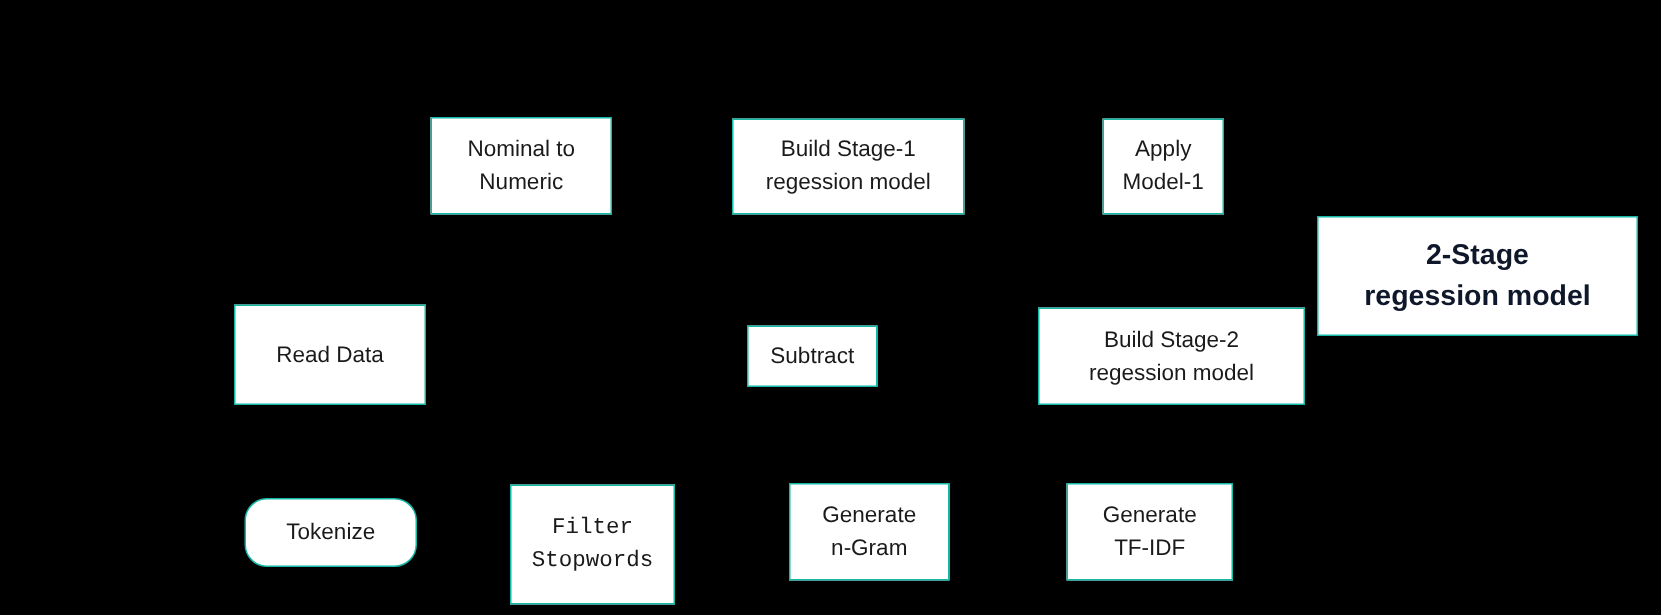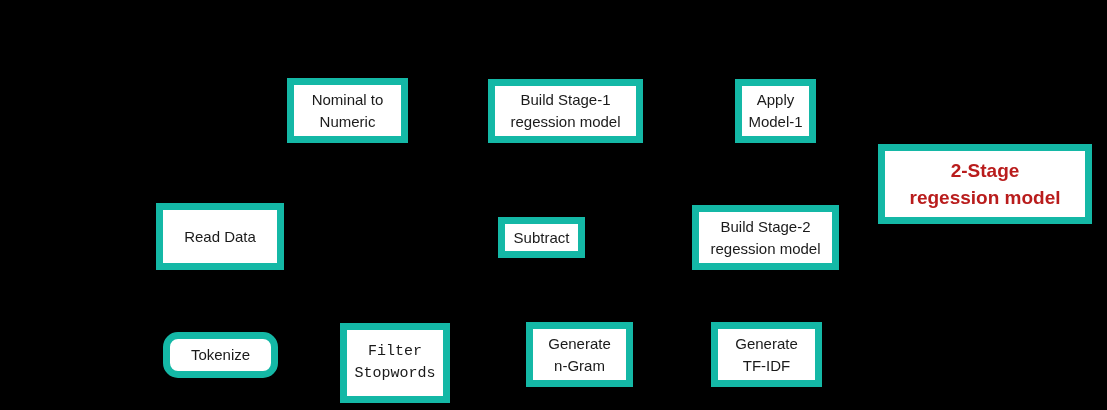--- a/index.html
+++ b/index.html
@@ -11,48 +11,48 @@
   .canvas {
     position: relative;
     width: 1107px;
     height: 410px;
     background: #000000;
     overflow: hidden;
   }
   .node {
     position: absolute;
     background: #ffffff;
-    border: 7px solid #14b8a6;
+    border: 1px solid #14b8a6;
     box-sizing: border-box;
     display: flex;
     flex-direction: column;
     align-items: center;
     justify-content: center;
     text-align: center;
     color: #1a1a1a;
     font-size: 15px;
     line-height: 22px;
   }
   .node span { display: block; white-space: nowrap; }
   .node.result {
     font-weight: bold;
     font-size: 19px;
     line-height: 27px;
-    color: #b91c1c;
+    color: #0f172a;
   }
   
   #n-read-data        { left: 156px; top: 203px; width: 128px; height: 67px; }
   #n-tokenize         { left: 163px; top: 332px; width: 115px; height: 46px; border-radius: 15px; }
   #n-nominal          { left: 287px; top:  78px; width: 121px; height: 65px; }
   #n-filter-stopwords { left: 340px; top: 323px; width: 110px; height: 80px; font-family: Liberation Mono, monospace; }
   #n-build-stage1     { left: 488px; top:  79px; width: 155px; height: 64px; }
   #n-subtract         { left: 498px; top: 217px; width:  87px; height: 41px; }
   #n-generate-ngram   { left: 526px; top: 322px; width: 107px; height: 65px; }
   #n-apply-model1     { left: 735px; top:  79px; width:  81px; height: 64px; }
-  #n-build-stage2     { left: 692px; top: 205px; width: 147px; height: 65px; }
+  #n-build-stage2     { left: 692px; top: 205px; width: 178px; height: 65px; }
   #n-generate-tfidf   { left: 711px; top: 322px; width: 111px; height: 65px; }
   #n-two-stage        { left: 878px; top: 144px; width: 214px; height: 80px; }
 </style>
 </head>
 <body>
 
 <div class="canvas">
 
   <div class="node" id="n-read-data">
     <span>Read Data</span>

